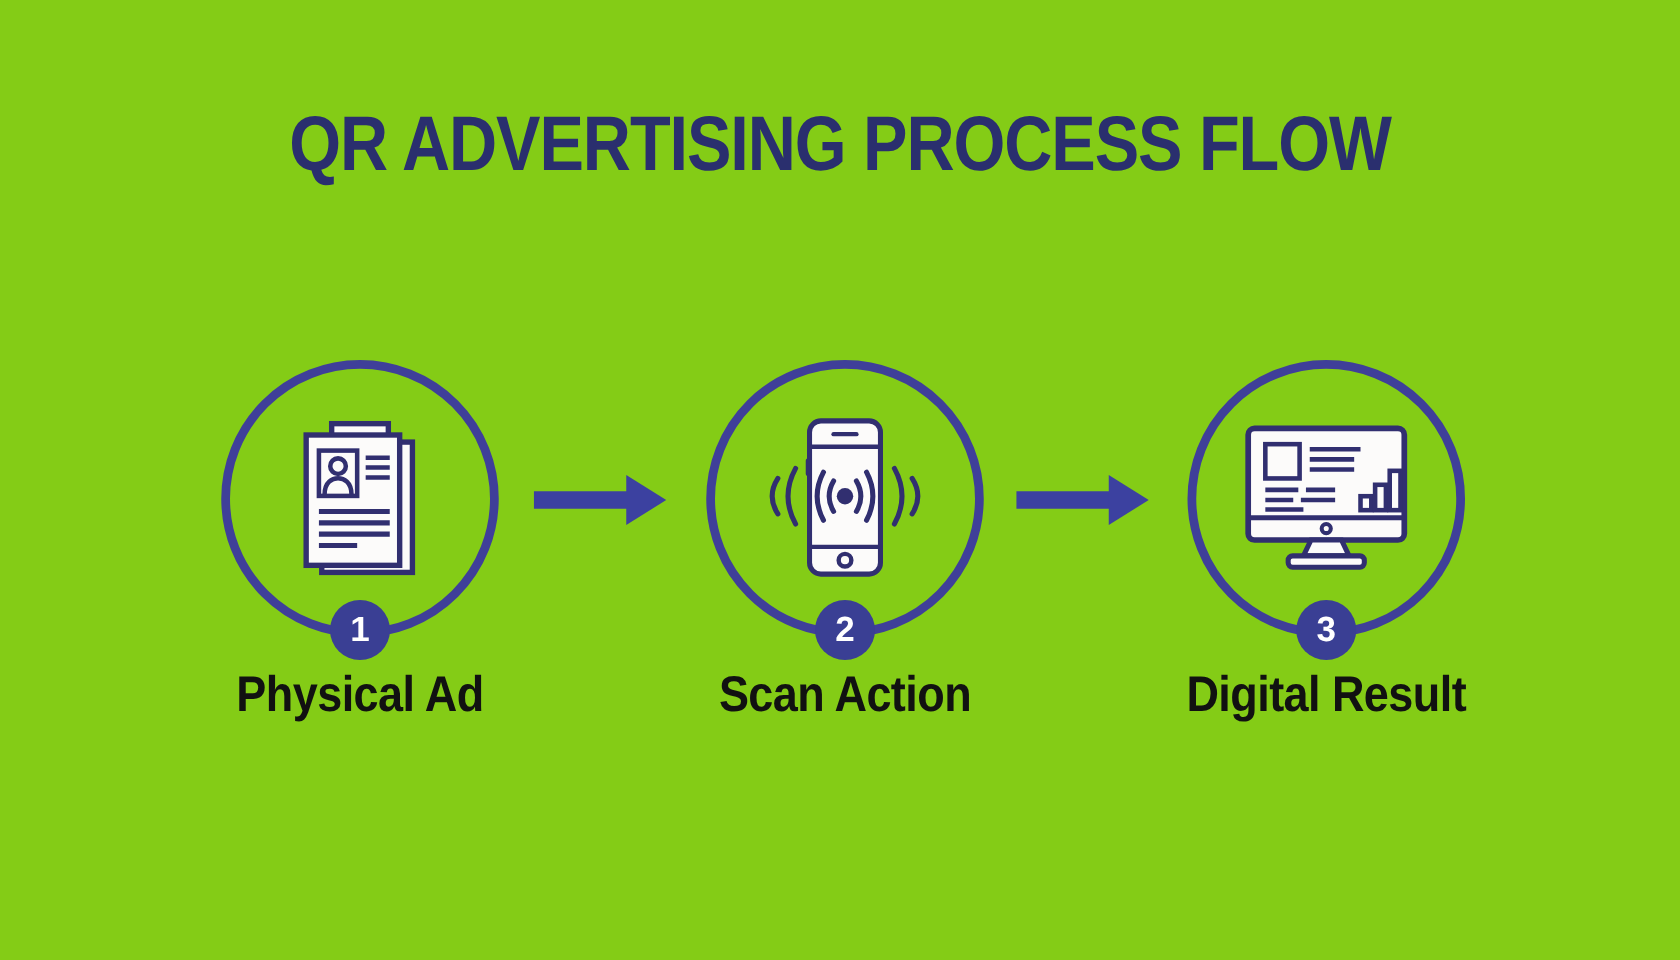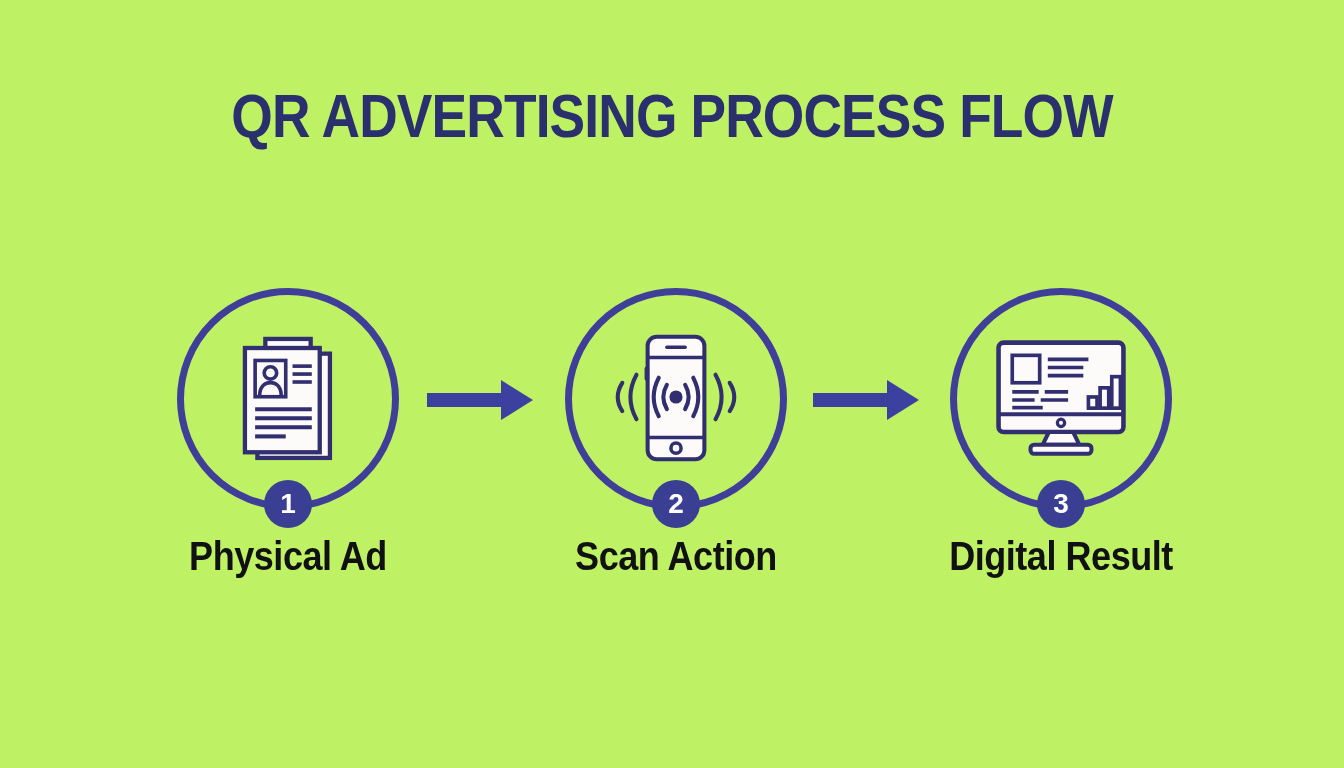--- a/index.html
+++ b/index.html
@@ -5,21 +5,21 @@
   html, body {
     margin: 0;
     padding: 0;
     background: #fcfbfa;
     font-family: "Liberation Sans", sans-serif;
   }
   .canvas {
     position: relative;
     width: 1344px;
     height: 768px;
-    background: #bef264;
+    background: #84cc16;
     overflow: hidden;
   }
   .title {
     position: absolute;
     top: 80px;
     left: 0;
     width: 100%;
     margin: 0;
     text-align: center;
     font-size: 62px;

